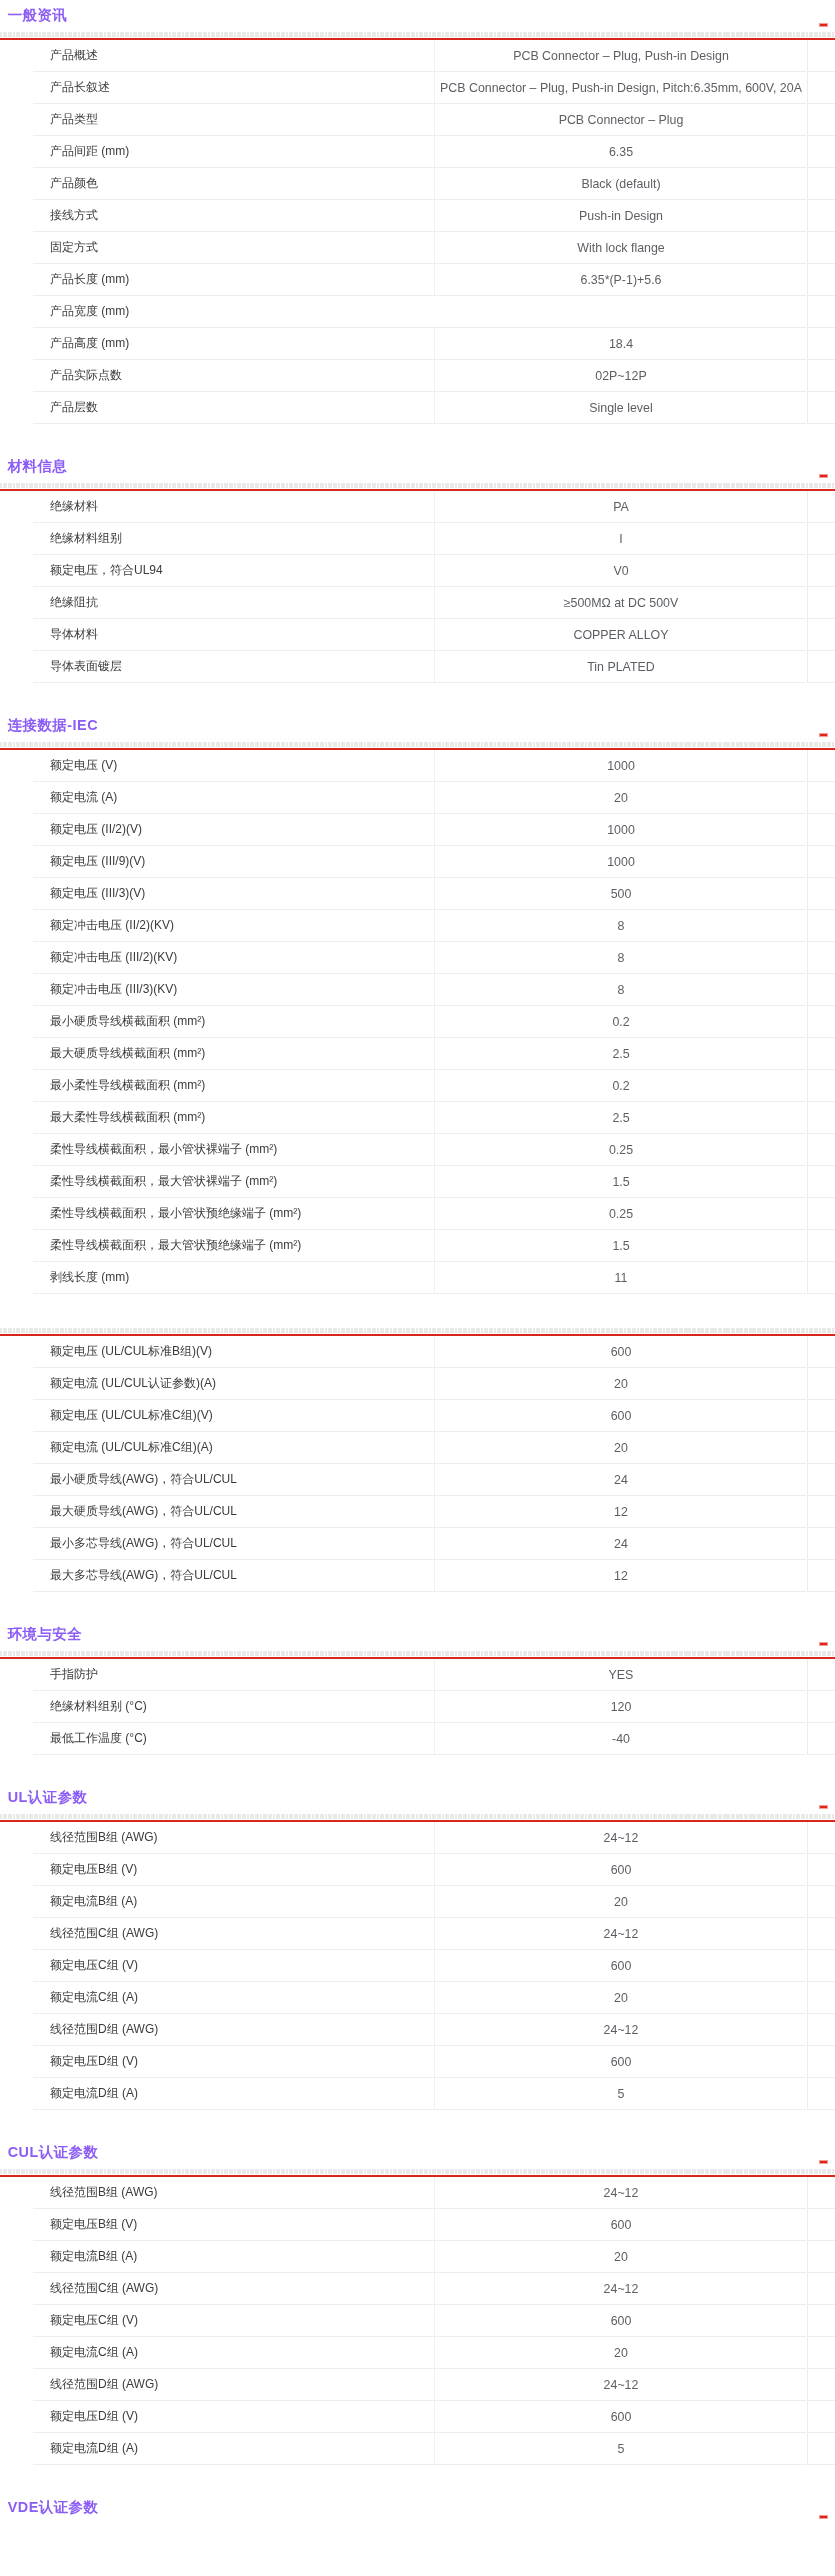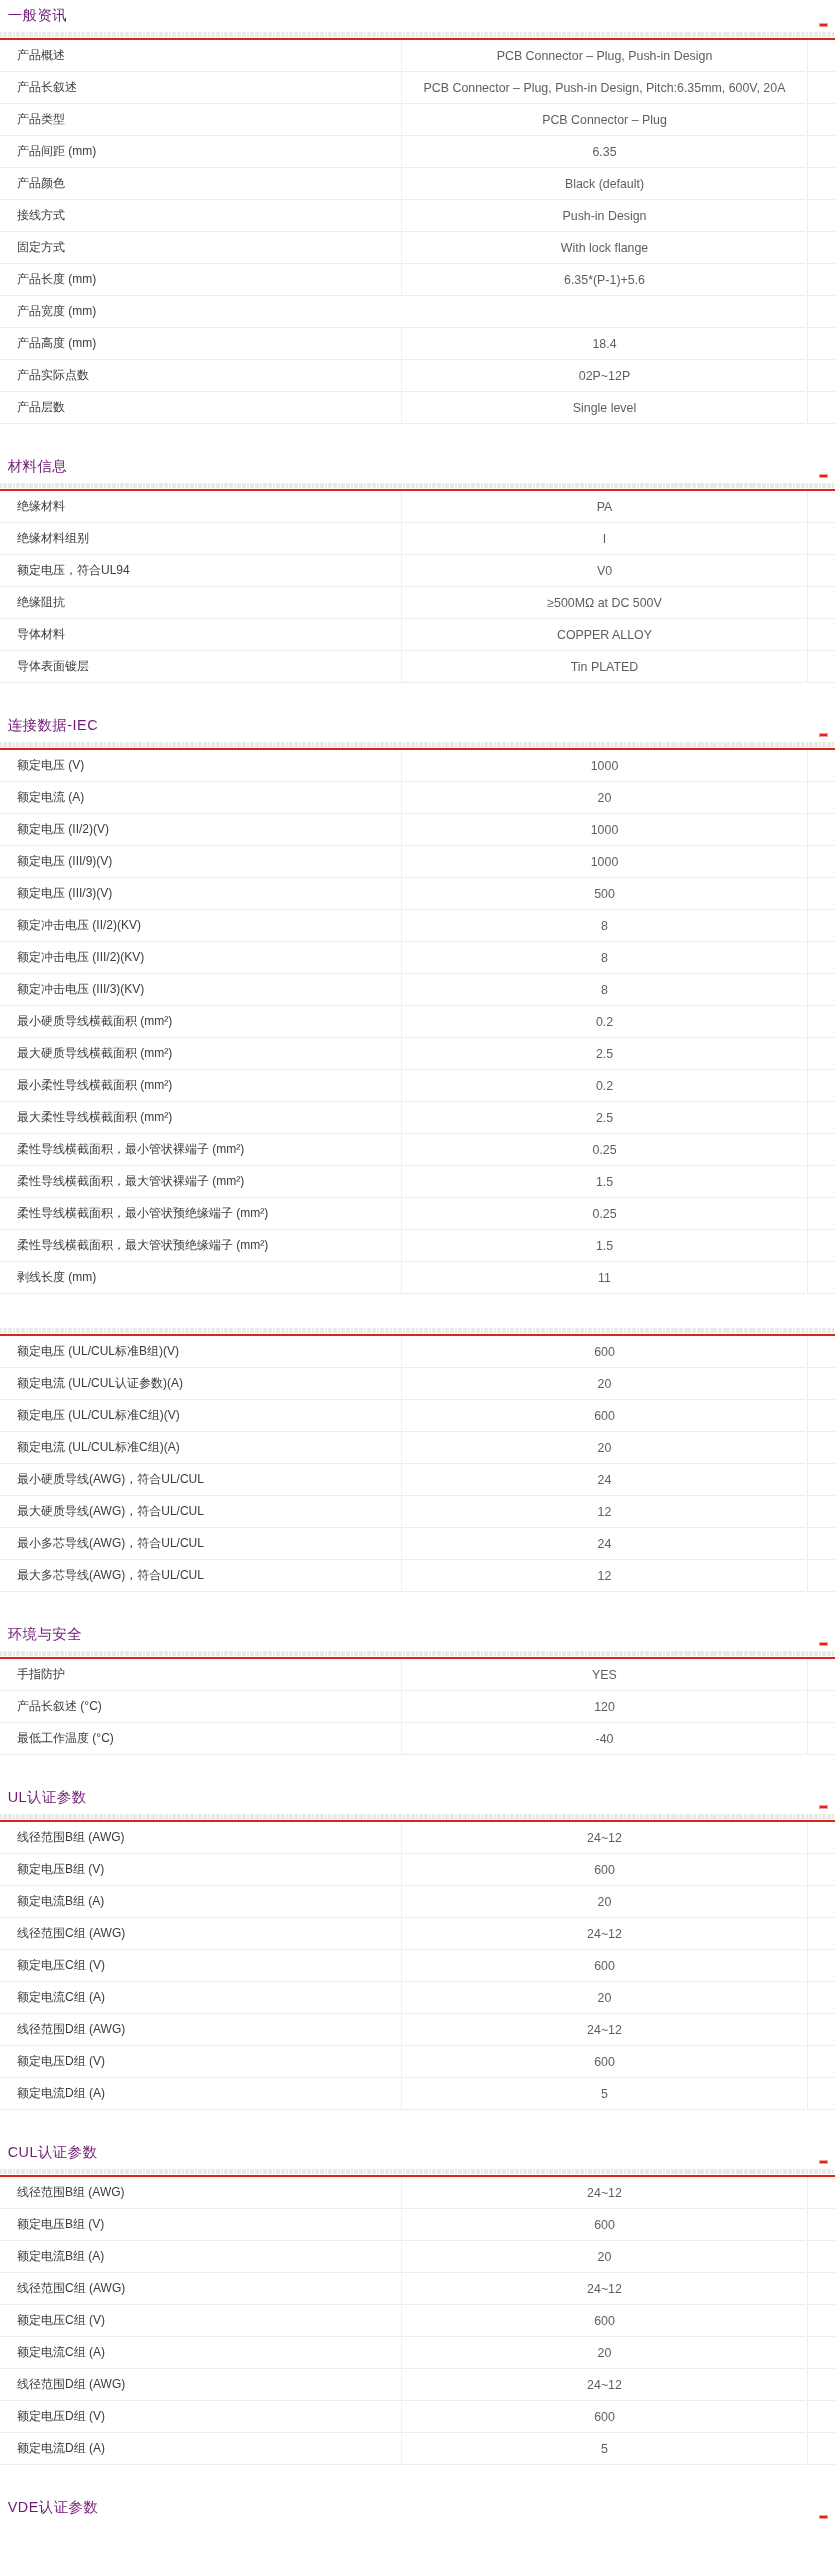--- a/index.html
+++ b/index.html
@@ -9,22 +9,22 @@
     -webkit-font-smoothing:antialiased;
   }
   .page{width:836px;padding-top:7.2px;box-sizing:border-box;}
 
   .spec-section{margin-top:34px;}
   .spec-section:first-child{margin-top:0;}
 
   .section-header{position:relative;margin-bottom:7.2px;}
   .section-title{
     margin:0 0 0 7.7px;
-    font-size:14.4px;line-height:17.5px;font-weight:400;
-    color:#701a75;letter-spacing:0.5px;
+    font-size:14.4px;line-height:17.5px;font-weight:700;
+    color:#8b5cf6;letter-spacing:0.5px;
   }
   .collapse-btn{
     position:absolute;right:5.2px;top:13.4px;
     width:14.4px;height:8.2px;
     display:flex;align-items:center;justify-content:center;
     cursor:pointer;
   }
   .collapse-dash{
     width:7.7px;height:2.1px;
     background:#e2231a;border:0.5px solid #ef9e95;border-radius:0.5px;
@@ -32,21 +32,21 @@
 
   .stripe-band{
     height:5.2px;width:100%;
     background-color:#ffffff;
     background-image:
       repeating-linear-gradient(180deg,#ffffff 0 0.5px,rgba(255,255,255,0) 0.5px 2.6px),
       repeating-linear-gradient(90deg,#e9e9e9 0 2.1px,#ffffff 2.1px 2.6px);
   }
   .accent-line{height:2.1px;margin-top:1px;background:#d8261a;}
 
-  .spec-table{position:relative;}
+  .spec-table{position:relative;margin-left:33px;}
   
   .spec-table::after{
     content:"";position:absolute;top:0;bottom:0;right:28px;width:1px;
     background:#ffffff;border-right:0.5px solid #ececec;
   }
 
   .spec-row{
     display:flex;height:31px;align-items:center;
     border-bottom:1px solid #ededed;
   }
@@ -333,21 +333,21 @@
     </div>
     <div class="stripe-band"></div>
     <div class="accent-line" style="background: rgb(216, 38, 26);"></div>
     <div class="spec-table">
   <div class="spec-row">
     <div class="cell label">手指防护</div>
     <div class="cell value">YES</div>
   </div>
 
   <div class="spec-row">
-    <div class="cell label">产品长叙述 (°C)</div>
+    <div class="cell label">绝缘材料组别 (°C)</div>
     <div class="cell value">120</div>
   </div>
 
   <div class="spec-row">
     <div class="cell label">最低工作温度 (°C)</div>
     <div class="cell value">-40</div>
   </div>
 </div>
   </section>
 

